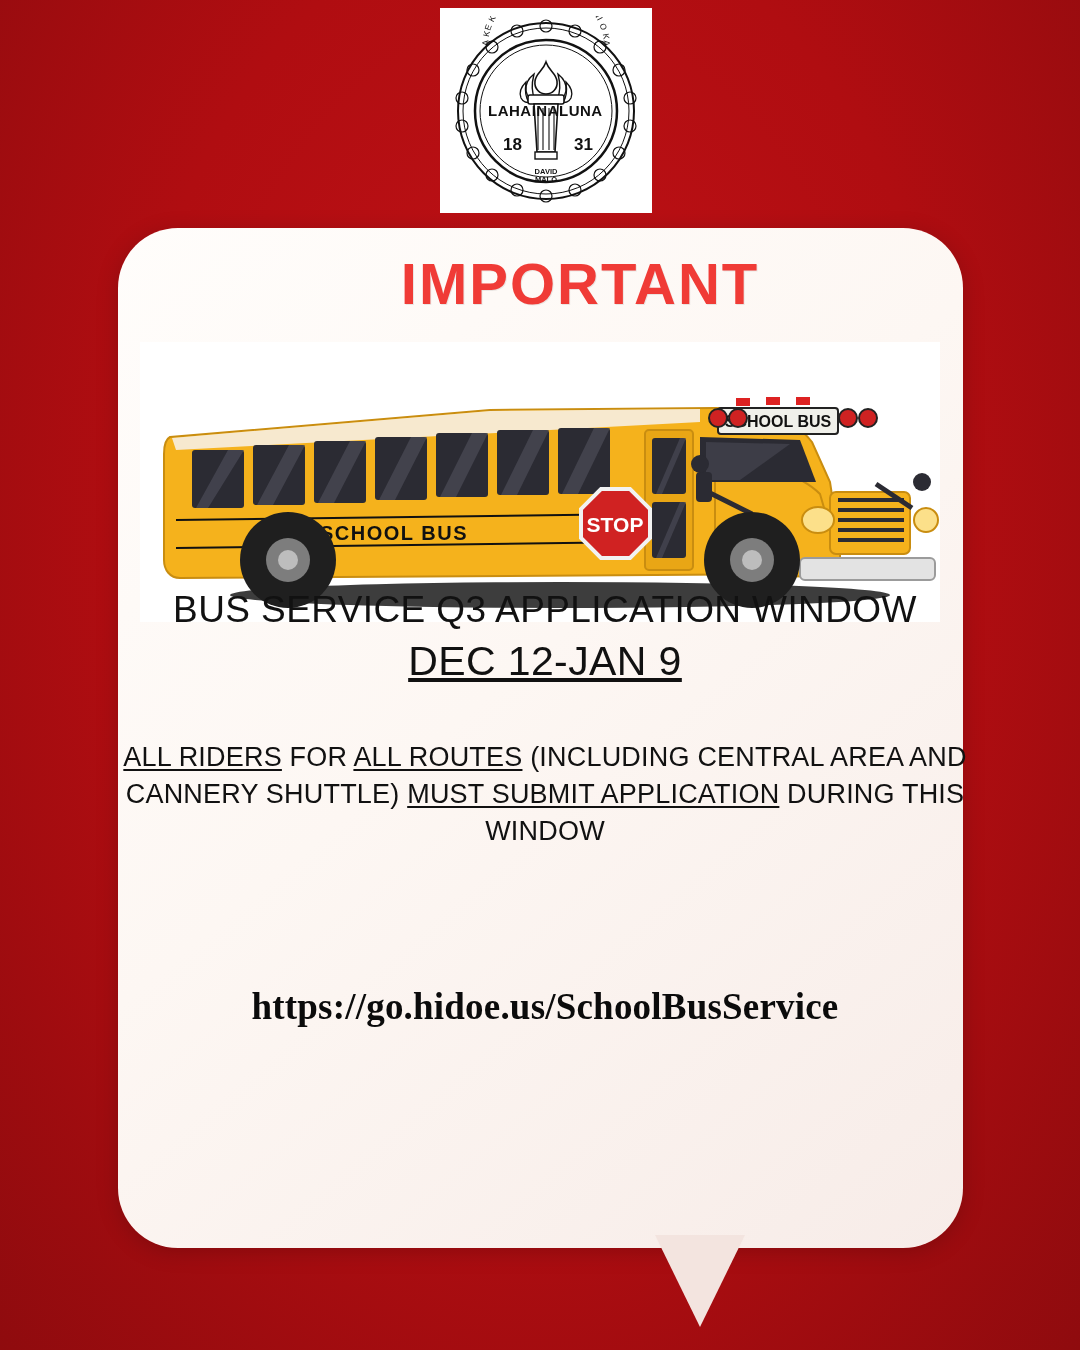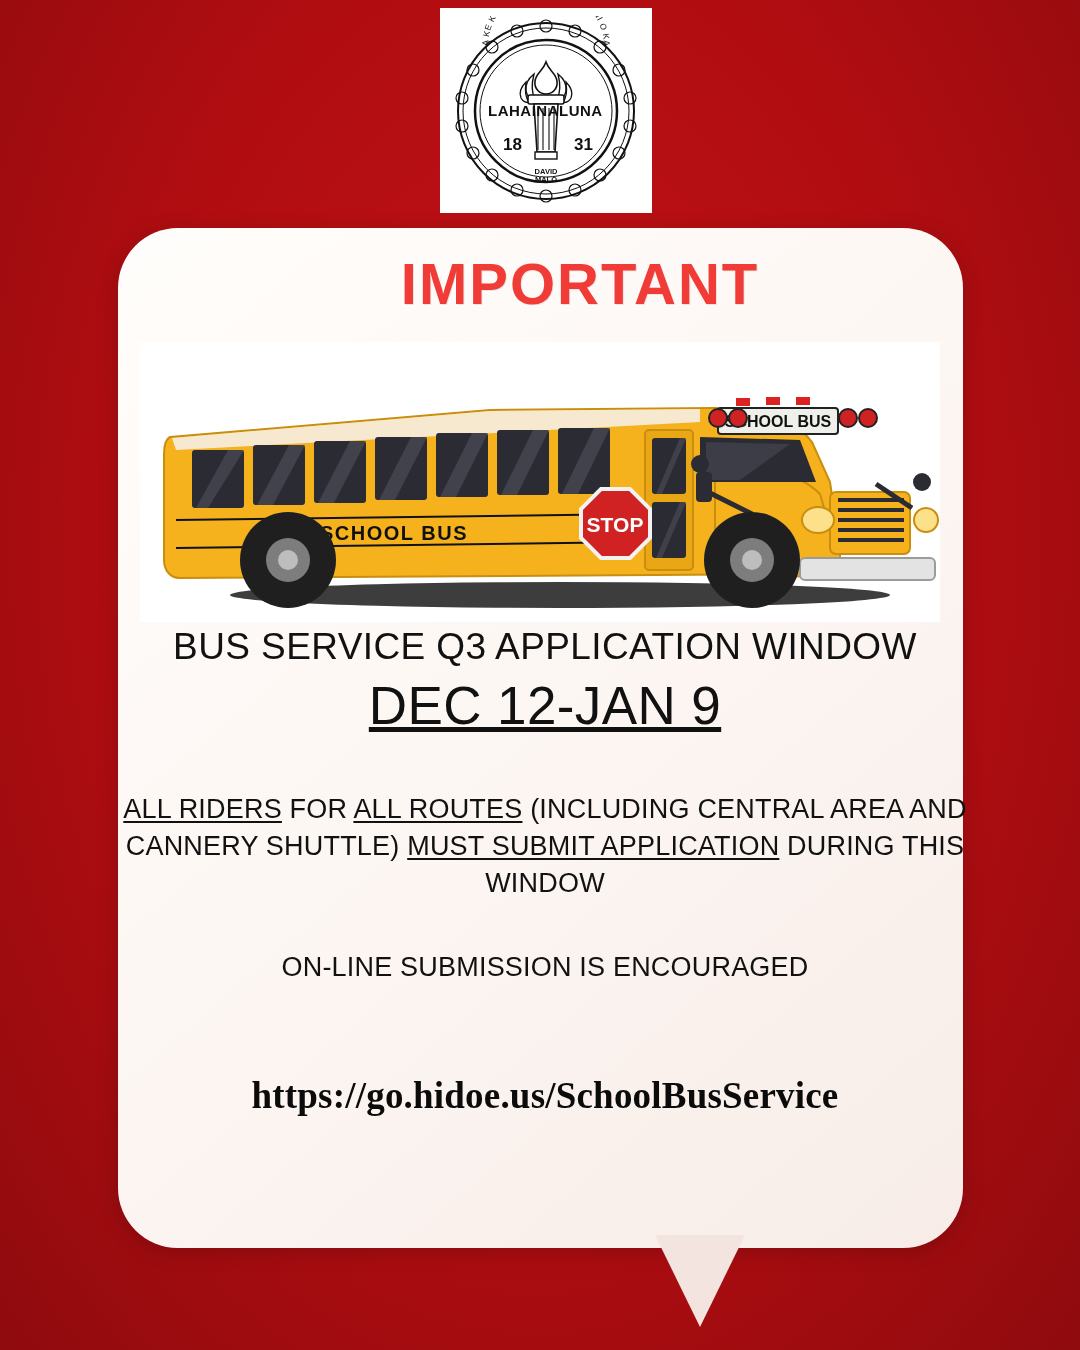--- a/index.html
+++ b/index.html
@@ -81,33 +81,33 @@
     width: 800px;
     height: 280px;
     background: #ffffff;
   }
   .bus-svg { display: block; }
 
   
   .content {
     position: absolute;
     left: 95px;
-    top: 625px;
+    top: 588px;
     width: 900px;
     text-align: center;
     color: #111111;
   }
   .line-main {
     font-size: 37px;
     line-height: 1.18;
     letter-spacing: 0.4px;
     font-weight: 500;
   }
   .line-date {
-    font-size: 53px;
+    font-size: 41px;
     line-height: 1.25;
     letter-spacing: 0.4px;
     margin-top: 4px;
     font-weight: 500;
   }
   .para {
     font-size: 27px;
     line-height: 1.38;
     letter-spacing: 0.2px;
     font-weight: 500;
@@ -282,21 +282,20 @@
     <div class="line-date"><u>DEC 12-JAN 9</u></div>
 
     <div class="gap-lg"></div>
 
     <div class="para">
       <u>ALL RIDERS</u><span> FOR </span><u>ALL ROUTES</u><span> (INCLUDING CENTRAL AREA AND CANNERY SHUTTLE) </span><u>MUST SUBMIT APPLICATION</u><span> DURING THIS WINDOW</span>
     </div>
 
     <div class="gap-md"></div>
 
-    <div class="para">ON-LINE SUBMISSION IS ENCOURAGED</div>
 
     <div class="gap-md"></div>
 
 
     <div class="gap-sm"></div>
 
     <div class="url">https://go.hidoe.us/SchoolBusService</div>
   </div>
 
 </div>

